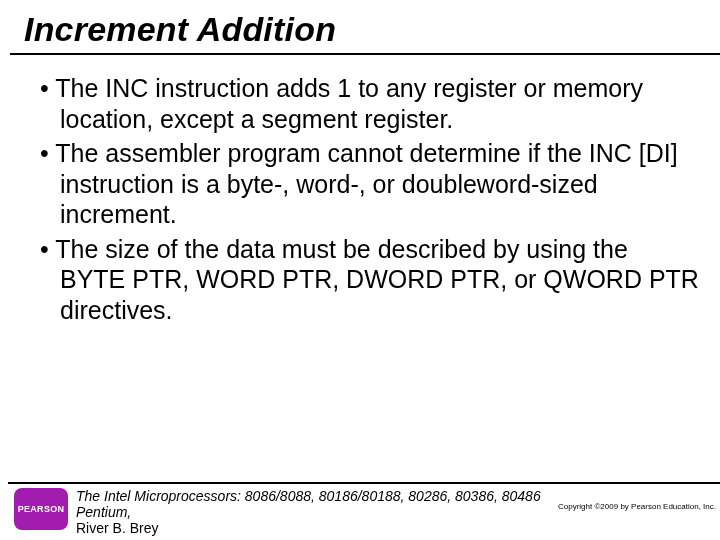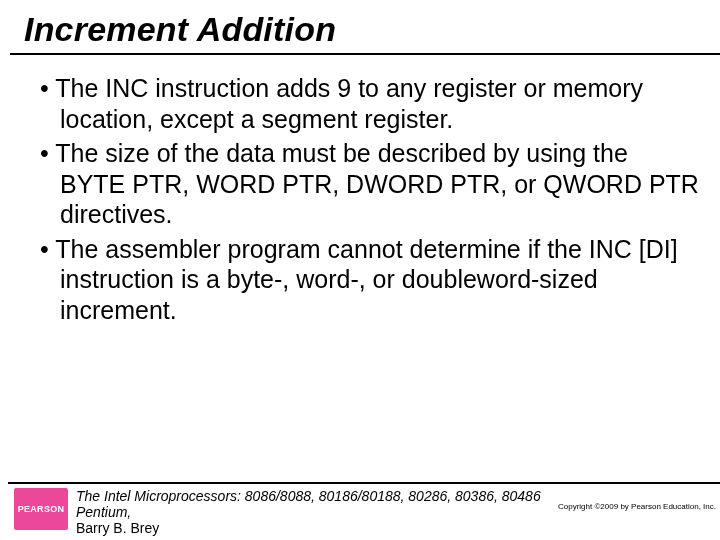--- a/index.html
+++ b/index.html
@@ -58,30 +58,30 @@
     border-top: 2px solid #000;
     box-sizing: border-box;
     padding: 4px 8px 4px 6px;
     display: flex;
     align-items: flex-start;
     gap: 8px;
   }
   .logo {
     width: 54px;
     height: 42px;
-    background: #ec4899;
+    background: #a21caf;
     color: #fff;
     font-size: 9px;
     font-weight: bold;
     display: flex;
     align-items: center;
     justify-content: center;
     letter-spacing: 0.3px;
     flex: 0 0 auto;
-    border-radius: 2px;
+    border-radius: 8px;
   }
   .foot-left {
     flex: 1 1 auto;
     font-size: 14px;
     line-height: 1.15;
     font-style: italic;
     color: #000;
   }
   .foot-left .l1 { font-style: italic; }
   .foot-left .l4 { font-style: normal; }
@@ -97,30 +97,30 @@
 </head>
 <body>
 
 <div class="slide">
 
   <div class="title">Increment Addition</div>
   <div class="rule"></div>
 
   <div class="body">
     <ul class="bullets">
-      <li>The INC instruction adds 9 to any register or memory location, except a segment register.</li>
+      <li>The INC instruction adds 1 to any register or memory location, except a segment register.</li>
+      <li>The assembler program cannot determine if the INC [DI] instruction is a byte-, word-, or doubleword-sized increment.</li>
       <li>The size of the data must be described by using the BYTE PTR, WORD PTR, DWORD PTR, or QWORD PTR directives.</li>
-      <li>The assembler program cannot determine if the INC [DI] instruction is a byte-, word-, or doubleword-sized increment.</li>
     </ul>
   </div>
 
   <div class="footer">
     <div class="logo">PEARSON</div>
     <div class="foot-left">
       <div class="l1">The Intel Microprocessors: 8086/8088, 80186/80188, 80286, 80386, 80486 Pentium,</div>
-      <div class="l4">Barry B. Brey</div>
+      <div class="l4">River B. Brey</div>
     </div>
     <div class="foot-right">
       <div>Copyright ©2009 by Pearson Education, Inc.</div>
     </div>
   </div>
 
 </div>
 
 </body></html>

